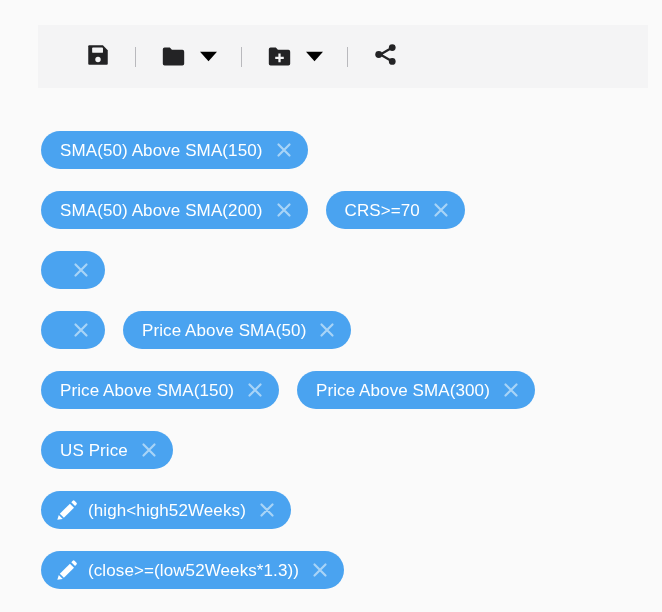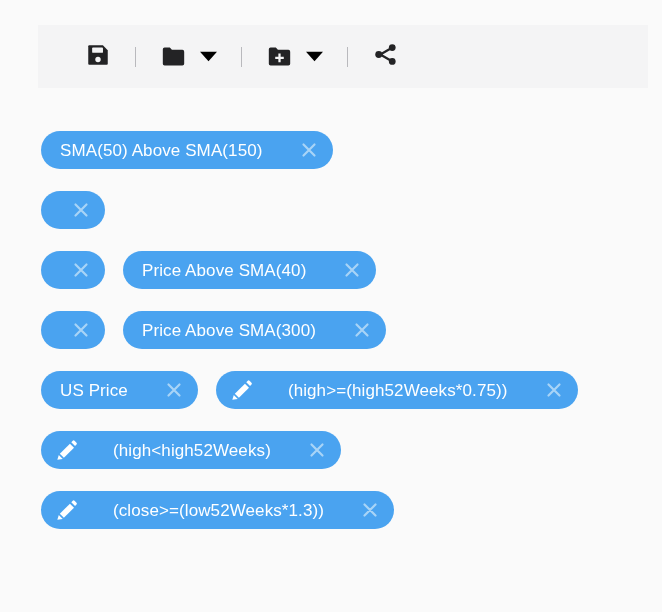--- a/index.html
+++ b/index.html
@@ -71,21 +71,20 @@
     display: inline-flex;
     align-items: center;
     height: 38px;
     background: #4aa3f0;
     border-radius: 19px;
     padding: 0 11px 0 19px;
     margin-right: 18px;
     cursor: pointer;
     box-sizing: border-box;
     white-space: nowrap;
-    gap: 25px;
   }
   .chip-pencil {
     padding-left: 13px;
   }
   .chip-label {
     color: #ffffff;
     font-size: 17px;
     line-height: 1;
     letter-spacing: 0.1px;
   }
@@ -174,46 +173,65 @@
         <span class="chip-label">SMA(50) Above SMA(150)</span>
         <span class="chip-remove">
           <svg width="22" height="22" viewBox="0 0 24 24" fill="none" stroke="#a8d4f7" stroke-width="2.4" stroke-linecap="round">
             <path d="M6 6 18 18M18 6 6 18"></path>
           </svg>
         </span>
       </div>
     </div>
     <div class="chip-row">
       <div class="chip">
-        <span class="chip-remove">
-          <svg width="22" height="22" viewBox="0 0 24 24" fill="none" stroke="#a8d4f7" stroke-width="2.4" stroke-linecap="round">
-            <path d="M6 6 18 18M18 6 6 18"></path>
-          </svg>
-        </span>
-      </div>
-    </div>
-    <div class="chip-row">
-      <div class="chip">
-        <span class="chip-remove">
-          <svg width="22" height="22" viewBox="0 0 24 24" fill="none" stroke="#a8d4f7" stroke-width="2.4" stroke-linecap="round">
-            <path d="M6 6 18 18M18 6 6 18"></path>
-          </svg>
-        </span>
-      </div>
-      <div class="chip">
-        <span class="chip-label">Price Above SMA(40)</span>
-        <span class="chip-remove">
-          <svg width="22" height="22" viewBox="0 0 24 24" fill="none" stroke="#a8d4f7" stroke-width="2.4" stroke-linecap="round">
-            <path d="M6 6 18 18M18 6 6 18"></path>
-          </svg>
-        </span>
-      </div>
-    </div>
-    <div class="chip-row">
-      <div class="chip">
+        <span class="chip-label">SMA(50) Above SMA(200)</span>
+        <span class="chip-remove">
+          <svg width="22" height="22" viewBox="0 0 24 24" fill="none" stroke="#a8d4f7" stroke-width="2.4" stroke-linecap="round">
+            <path d="M6 6 18 18M18 6 6 18"></path>
+          </svg>
+        </span>
+      </div>
+      <div class="chip">
+        <span class="chip-label">CRS&gt;=70</span>
+        <span class="chip-remove">
+          <svg width="22" height="22" viewBox="0 0 24 24" fill="none" stroke="#a8d4f7" stroke-width="2.4" stroke-linecap="round">
+            <path d="M6 6 18 18M18 6 6 18"></path>
+          </svg>
+        </span>
+      </div>
+    </div>
+    <div class="chip-row">
+      <div class="chip">
+        <span class="chip-remove">
+          <svg width="22" height="22" viewBox="0 0 24 24" fill="none" stroke="#a8d4f7" stroke-width="2.4" stroke-linecap="round">
+            <path d="M6 6 18 18M18 6 6 18"></path>
+          </svg>
+        </span>
+      </div>
+    </div>
+    <div class="chip-row">
+      <div class="chip">
+        <span class="chip-remove">
+          <svg width="22" height="22" viewBox="0 0 24 24" fill="none" stroke="#a8d4f7" stroke-width="2.4" stroke-linecap="round">
+            <path d="M6 6 18 18M18 6 6 18"></path>
+          </svg>
+        </span>
+      </div>
+      <div class="chip">
+        <span class="chip-label">Price Above SMA(50)</span>
+        <span class="chip-remove">
+          <svg width="22" height="22" viewBox="0 0 24 24" fill="none" stroke="#a8d4f7" stroke-width="2.4" stroke-linecap="round">
+            <path d="M6 6 18 18M18 6 6 18"></path>
+          </svg>
+        </span>
+      </div>
+    </div>
+    <div class="chip-row">
+      <div class="chip">
+        <span class="chip-label">Price Above SMA(150)</span>
         <span class="chip-remove">
           <svg width="22" height="22" viewBox="0 0 24 24" fill="none" stroke="#a8d4f7" stroke-width="2.4" stroke-linecap="round">
             <path d="M6 6 18 18M18 6 6 18"></path>
           </svg>
         </span>
       </div>
       <div class="chip">
         <span class="chip-label">Price Above SMA(300)</span>
         <span class="chip-remove">
           <svg width="22" height="22" viewBox="0 0 24 24" fill="none" stroke="#a8d4f7" stroke-width="2.4" stroke-linecap="round">
@@ -224,62 +242,47 @@
     </div>
     <div class="chip-row">
       <div class="chip">
         <span class="chip-label">US Price</span>
         <span class="chip-remove">
           <svg width="22" height="22" viewBox="0 0 24 24" fill="none" stroke="#a8d4f7" stroke-width="2.4" stroke-linecap="round">
             <path d="M6 6 18 18M18 6 6 18"></path>
           </svg>
         </span>
       </div>
+    </div>
+    <div class="chip-row">
       <div class="chip chip-pencil">
         <span class="pencil-icon">
           <svg width="25" height="25" viewBox="0 0 24 24" fill="#ffffff">
             <path d="M3.2 20.8 4.6 16.3 8.4 20.1z"></path>
             <path d="M5.6 15.1 15.3 5.4l3.9 3.9-9.7 9.7z"></path>
             <path d="M16.6 4.1 18 2.7a1.2 1.2 0 0 1 1.7 0l1.9 1.9a1.2 1.2 0 0 1 0 1.7l-1.4 1.4z"></path>
           </svg>
         </span>
-        <span class="chip-label">(high&gt;=(high52Weeks*0.75))</span>
+        <span class="chip-label">(high&lt;high52Weeks)</span>
         <span class="chip-remove">
           <svg width="22" height="22" viewBox="0 0 24 24" fill="none" stroke="#a8d4f7" stroke-width="2.4" stroke-linecap="round">
             <path d="M6 6 18 18M18 6 6 18"></path>
           </svg>
         </span>
       </div>
     </div>
     <div class="chip-row">
       <div class="chip chip-pencil">
         <span class="pencil-icon">
           <svg width="25" height="25" viewBox="0 0 24 24" fill="#ffffff">
             <path d="M3.2 20.8 4.6 16.3 8.4 20.1z"></path>
             <path d="M5.6 15.1 15.3 5.4l3.9 3.9-9.7 9.7z"></path>
             <path d="M16.6 4.1 18 2.7a1.2 1.2 0 0 1 1.7 0l1.9 1.9a1.2 1.2 0 0 1 0 1.7l-1.4 1.4z"></path>
           </svg>
         </span>
-        <span class="chip-label">(high&lt;high52Weeks)</span>
-        <span class="chip-remove">
-          <svg width="22" height="22" viewBox="0 0 24 24" fill="none" stroke="#a8d4f7" stroke-width="2.4" stroke-linecap="round">
-            <path d="M6 6 18 18M18 6 6 18"></path>
-          </svg>
-        </span>
-      </div>
-    </div>
-    <div class="chip-row">
-      <div class="chip chip-pencil">
-        <span class="pencil-icon">
-          <svg width="25" height="25" viewBox="0 0 24 24" fill="#ffffff">
-            <path d="M3.2 20.8 4.6 16.3 8.4 20.1z"></path>
-            <path d="M5.6 15.1 15.3 5.4l3.9 3.9-9.7 9.7z"></path>
-            <path d="M16.6 4.1 18 2.7a1.2 1.2 0 0 1 1.7 0l1.9 1.9a1.2 1.2 0 0 1 0 1.7l-1.4 1.4z"></path>
-          </svg>
-        </span>
         <span class="chip-label">(close&gt;=(low52Weeks*1.3))</span>
         <span class="chip-remove">
           <svg width="22" height="22" viewBox="0 0 24 24" fill="none" stroke="#a8d4f7" stroke-width="2.4" stroke-linecap="round">
             <path d="M6 6 18 18M18 6 6 18"></path>
           </svg>
         </span>
       </div>
     </div>
   </div>
 

